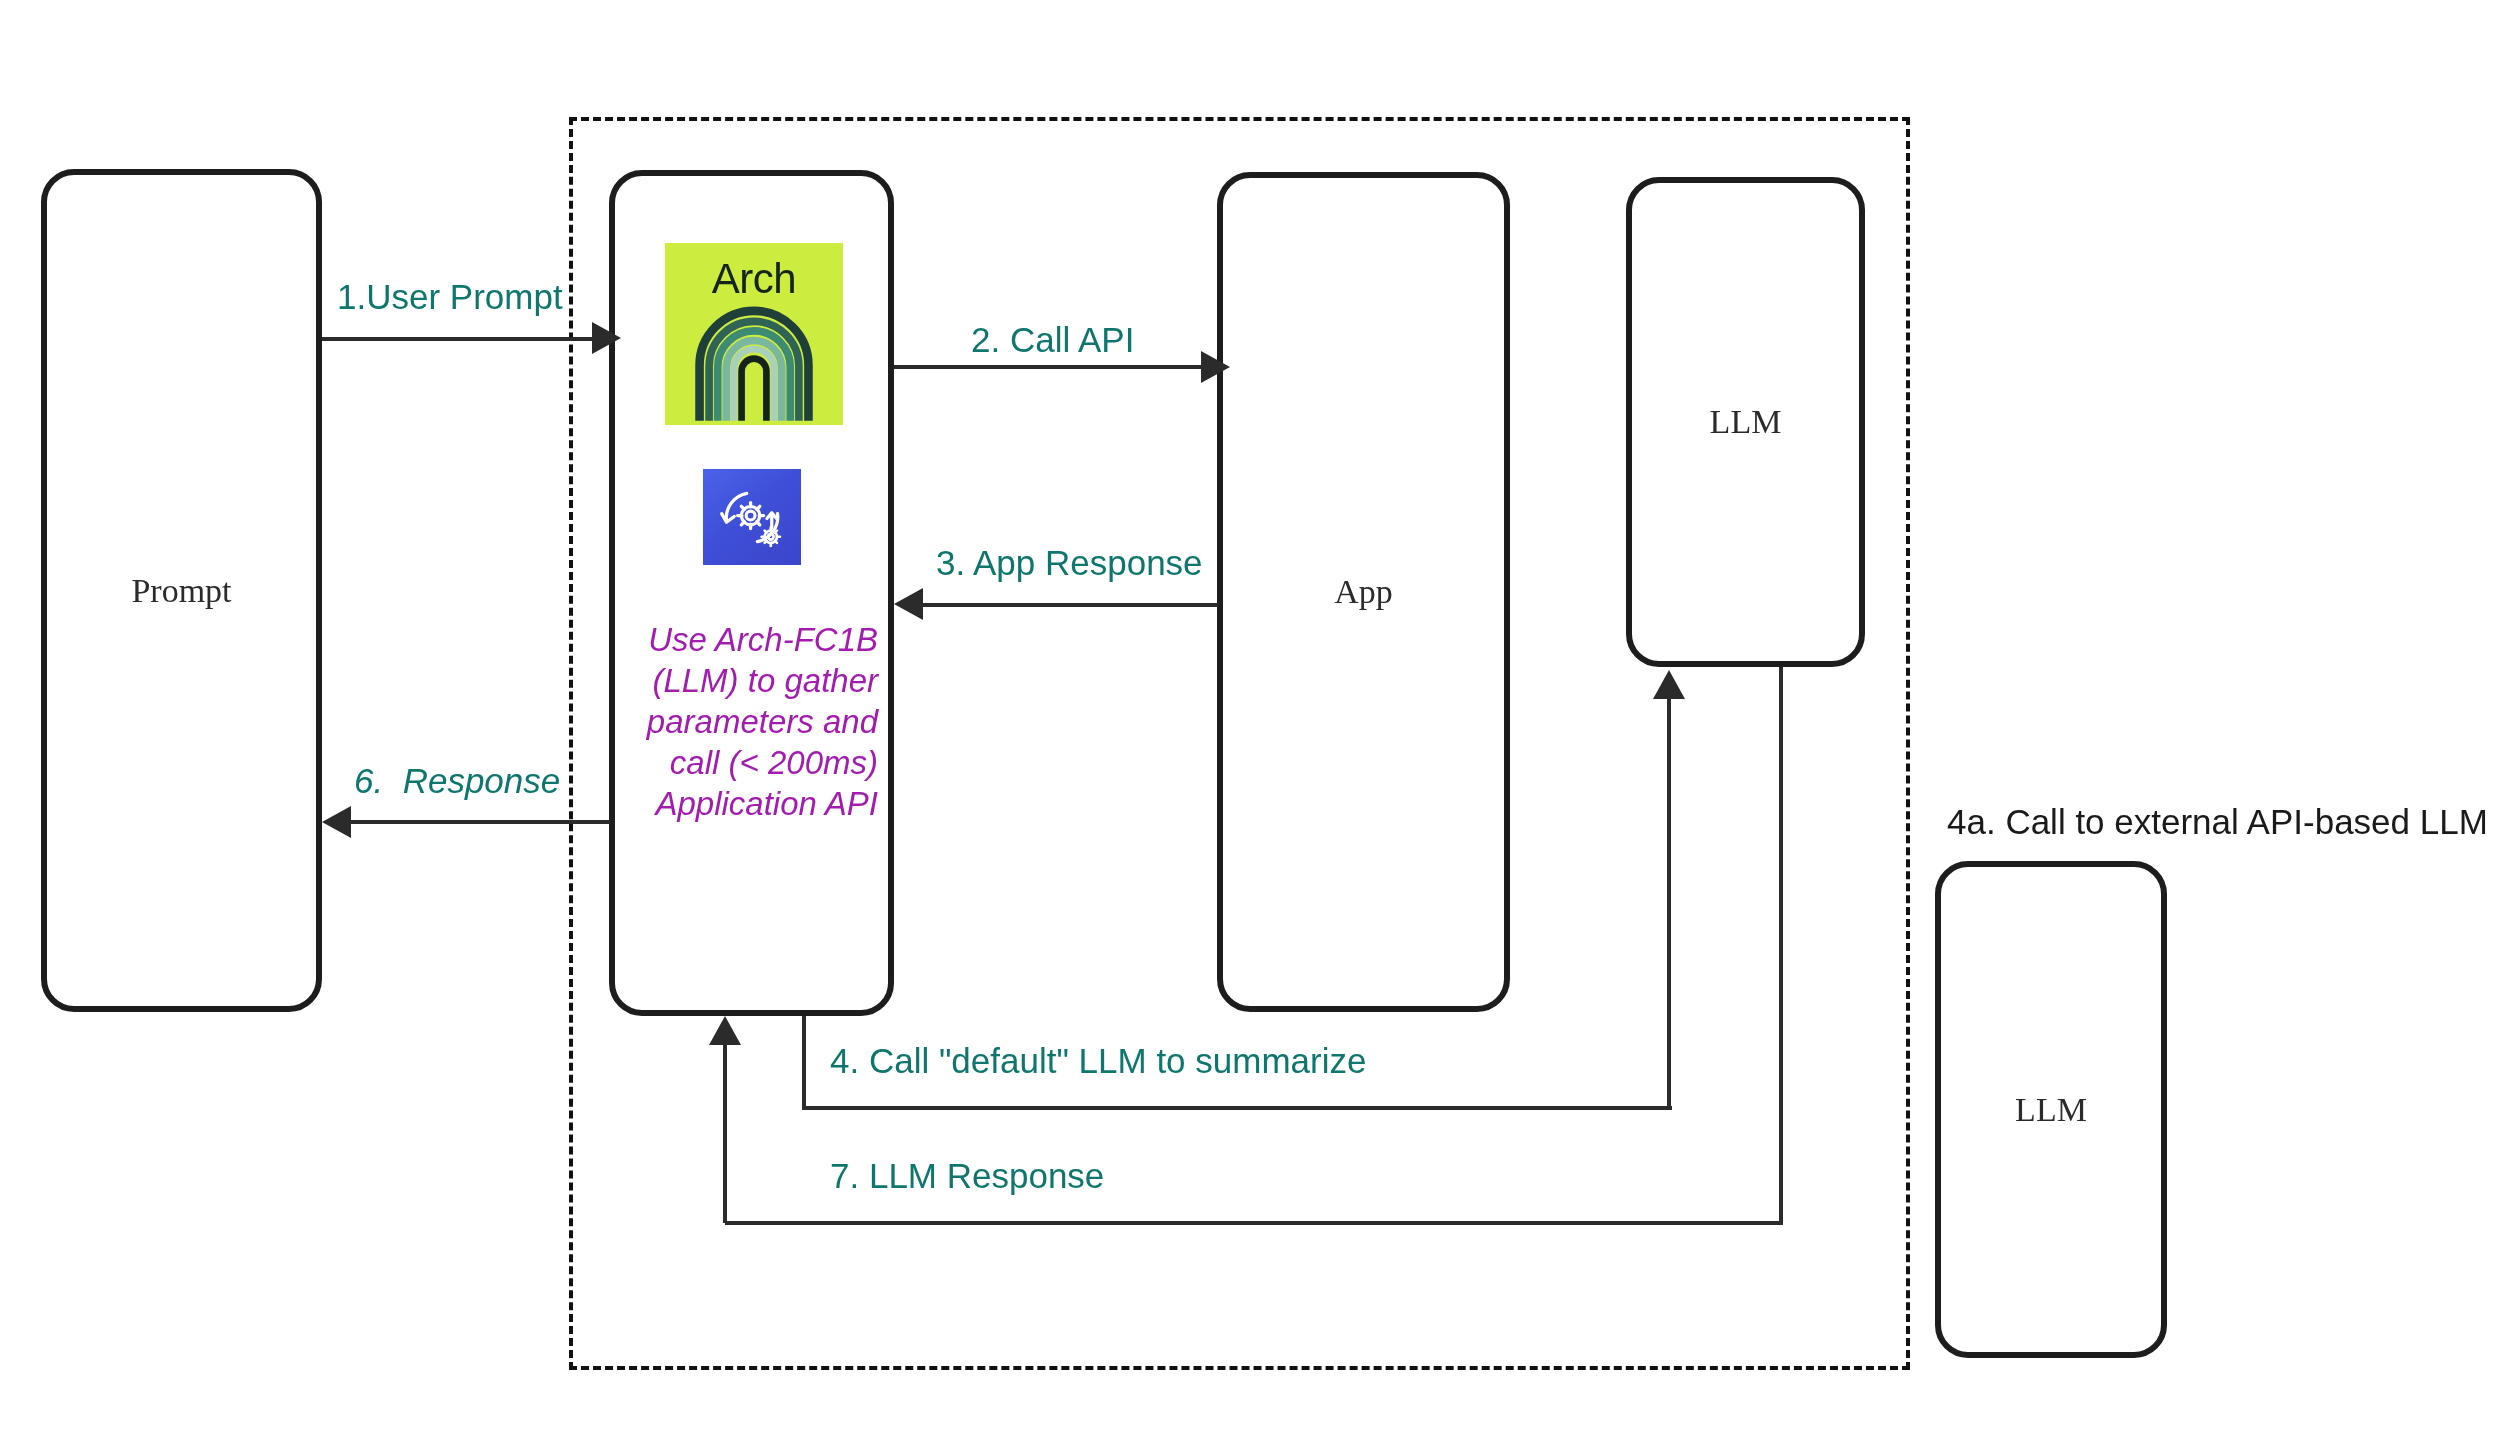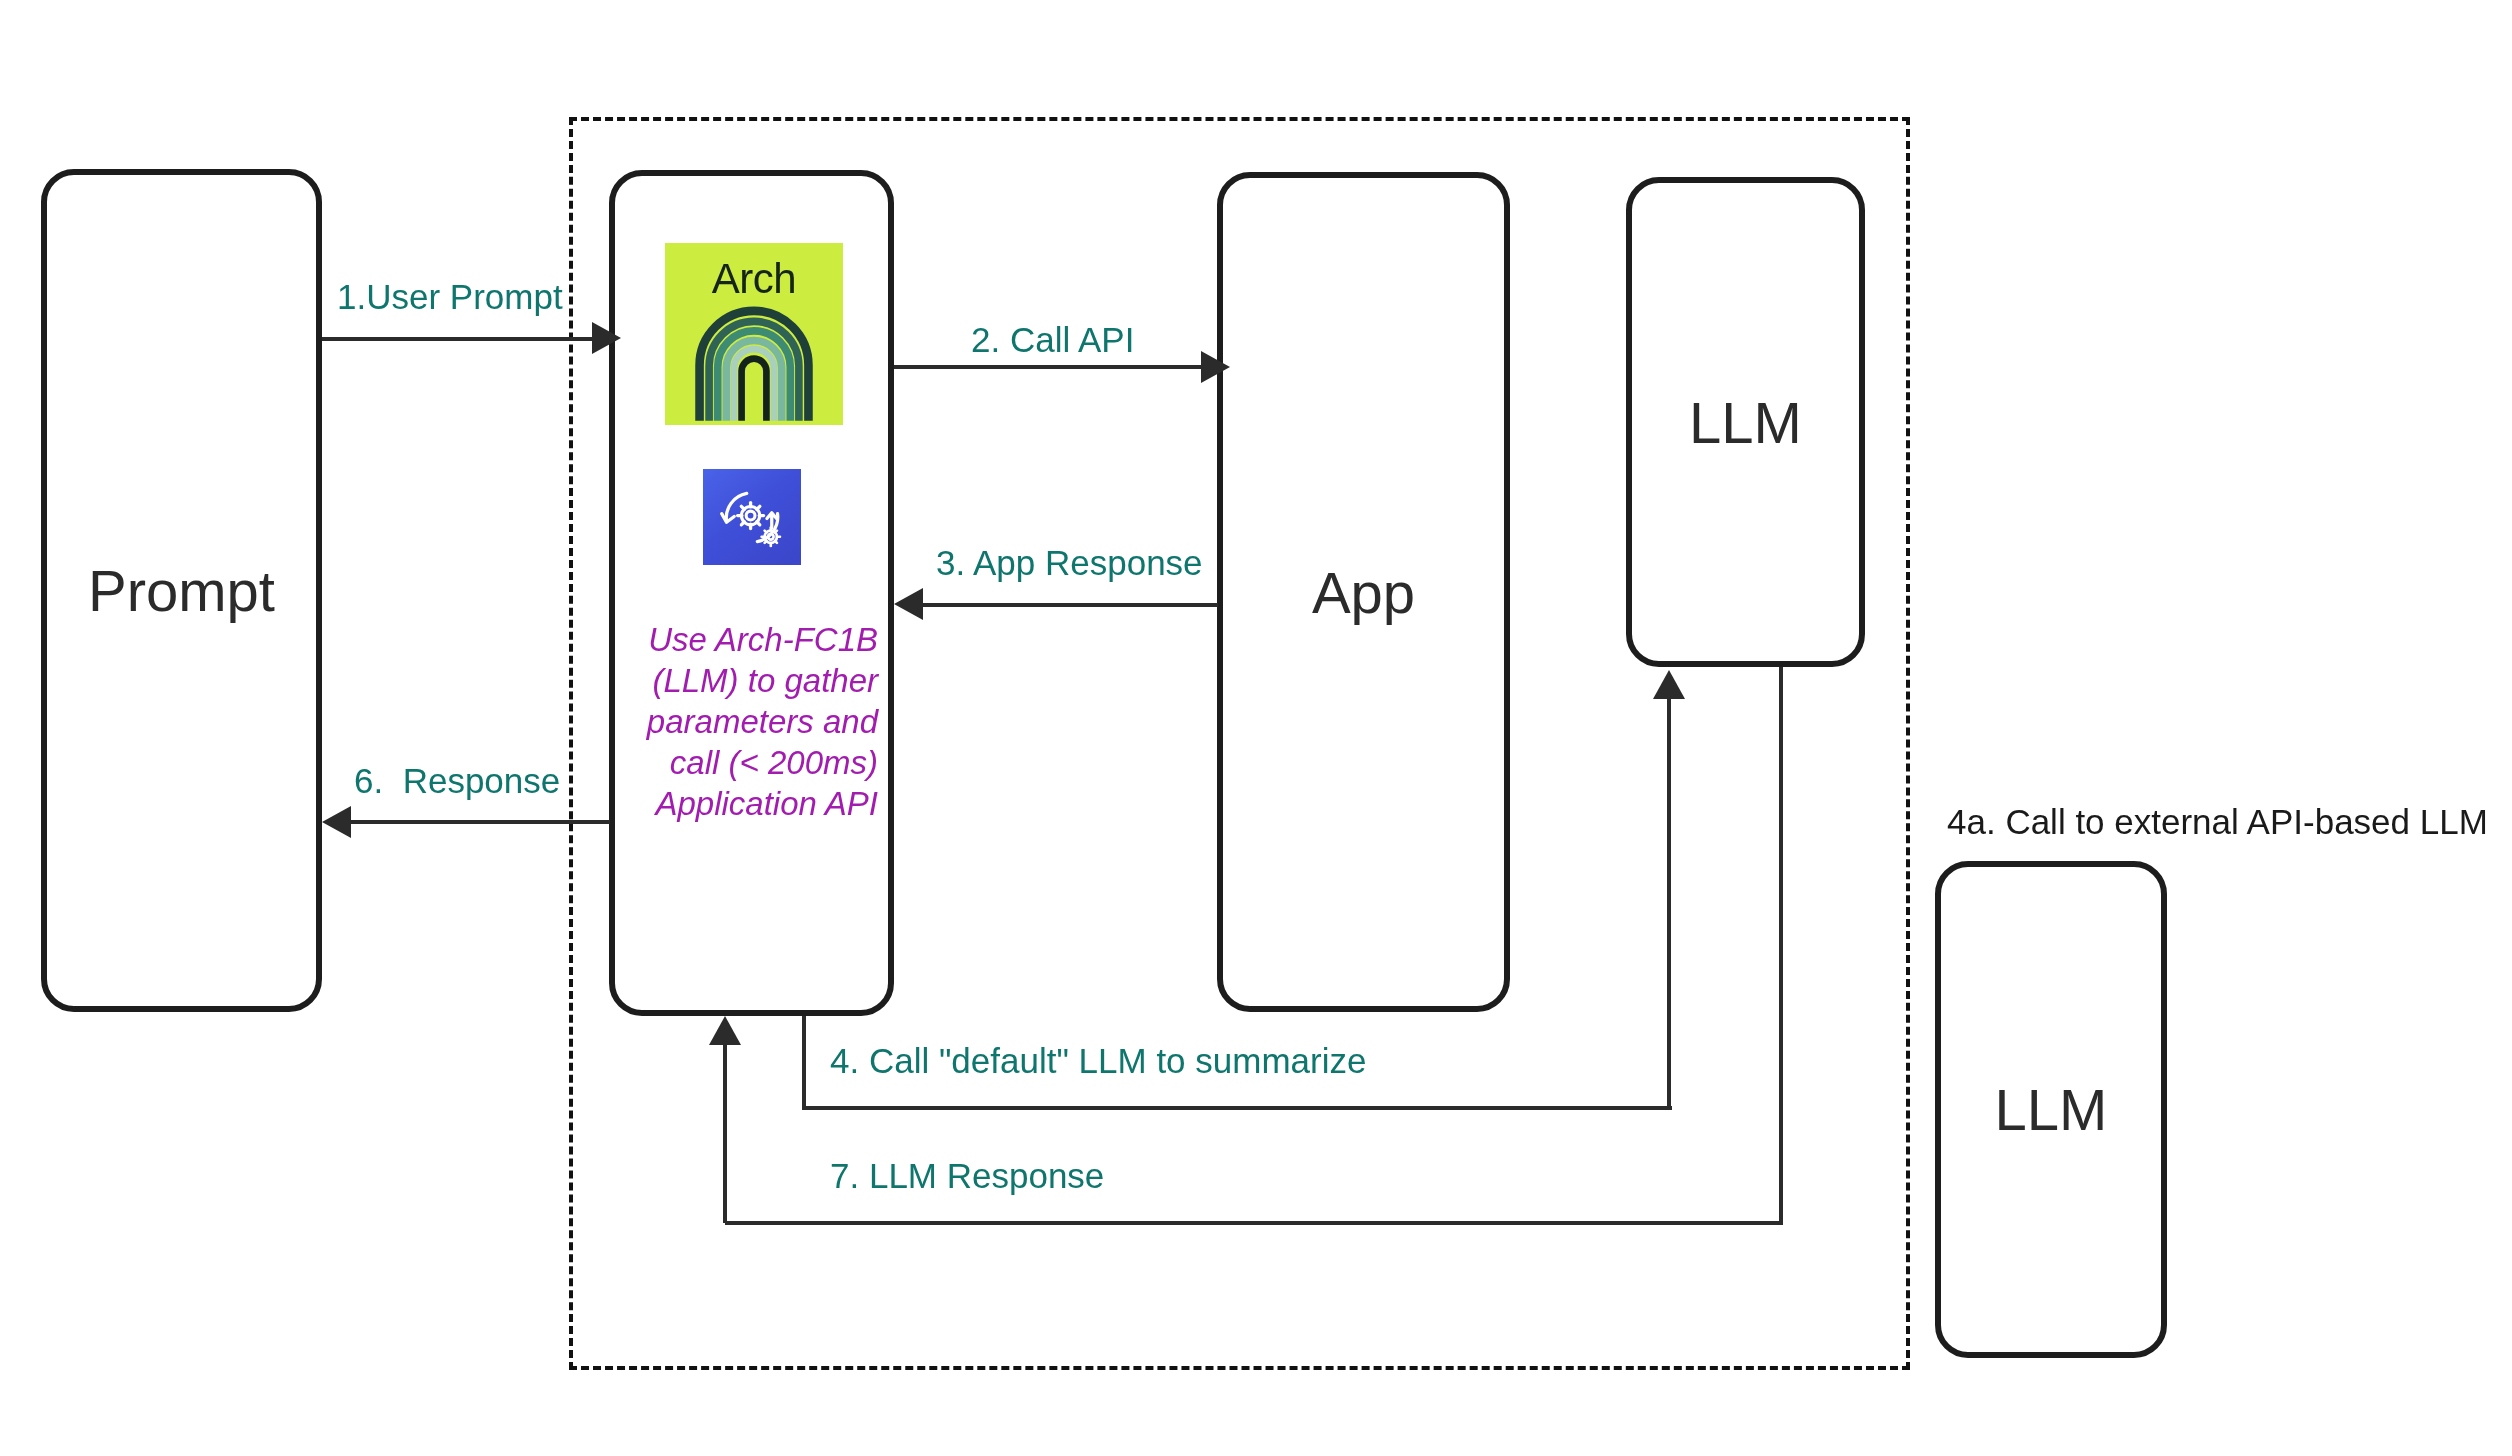--- a/index.html
+++ b/index.html
@@ -35,21 +35,21 @@
   
   .node {
     box-sizing:border-box;
     background:#ffffff;
     border:6.7px solid #1d1d1d;
     border-radius:33px;
     display:flex;
     align-items:center;
     justify-content:center;
   }
-  .node-label { font-size:58px; color:#2b2b2b; }
+  .node-label { font-size:34px; color:#2b2b2b;font-family:Liberation Serif, serif; }
 
   #users-box { left:41px; top:169px; width:281px; height:843px; }
   #app-box   { left:1217px; top:172px; width:293px; height:840px; }
   #llm-internal-box { left:1626px; top:177px; width:239px; height:490px; }
   #llm-external-box { left:1935px; top:861px; width:232px; height:497px; }
 
   
   #arch-box {
     left:609px; top:170px; width:285px; height:846px;
     box-sizing:border-box;
@@ -204,21 +204,21 @@
   <div class="abs hline" style="left:894px; top:365px; width:314px;"></div>
   <div class="abs arrow-head ah-right" style="left:1201px; top:351px;"></div>
   <div class="abs edge-label" style="left:971px; top:320px;">2. Call API</div>
 
   <div class="abs hline" style="left:912px; top:603px; width:306px;"></div>
   <div class="abs arrow-head ah-left" style="left:894px; top:588px;"></div>
   <div class="abs edge-label" style="left:936px; top:543px;">3. App Response</div>
 
   <div class="abs hline" style="left:340px; top:820px; width:270px;"></div>
   <div class="abs arrow-head ah-left" style="left:322px; top:806px;"></div>
-  <div class="abs edge-label" style="left:354px; top:761px;">6.  Response</div>
+  <div class="abs edge-label" style="left:354px; top:761px;font-style:italic;">6.  Response</div>
 
   <div class="abs vline" style="left:802px; top:1016px; height:94px;"></div>
   <div class="abs hline" style="left:802px; top:1106px; width:870px;"></div>
   <div class="abs vline" style="left:1667px; top:698px; height:408px;"></div>
   <div class="abs arrow-head ah-up" style="left:1653px; top:670px;"></div>
   <div class="abs edge-label" style="left:830px; top:1041px;">4. Call "default" LLM to summarize</div>
 
   <div class="abs vline" style="left:1779px; top:667px; height:558px;"></div>
   <div class="abs hline" style="left:725px; top:1221px; width:1058px;"></div>
   <div class="abs vline" style="left:723px; top:1045px; height:178px;"></div>

